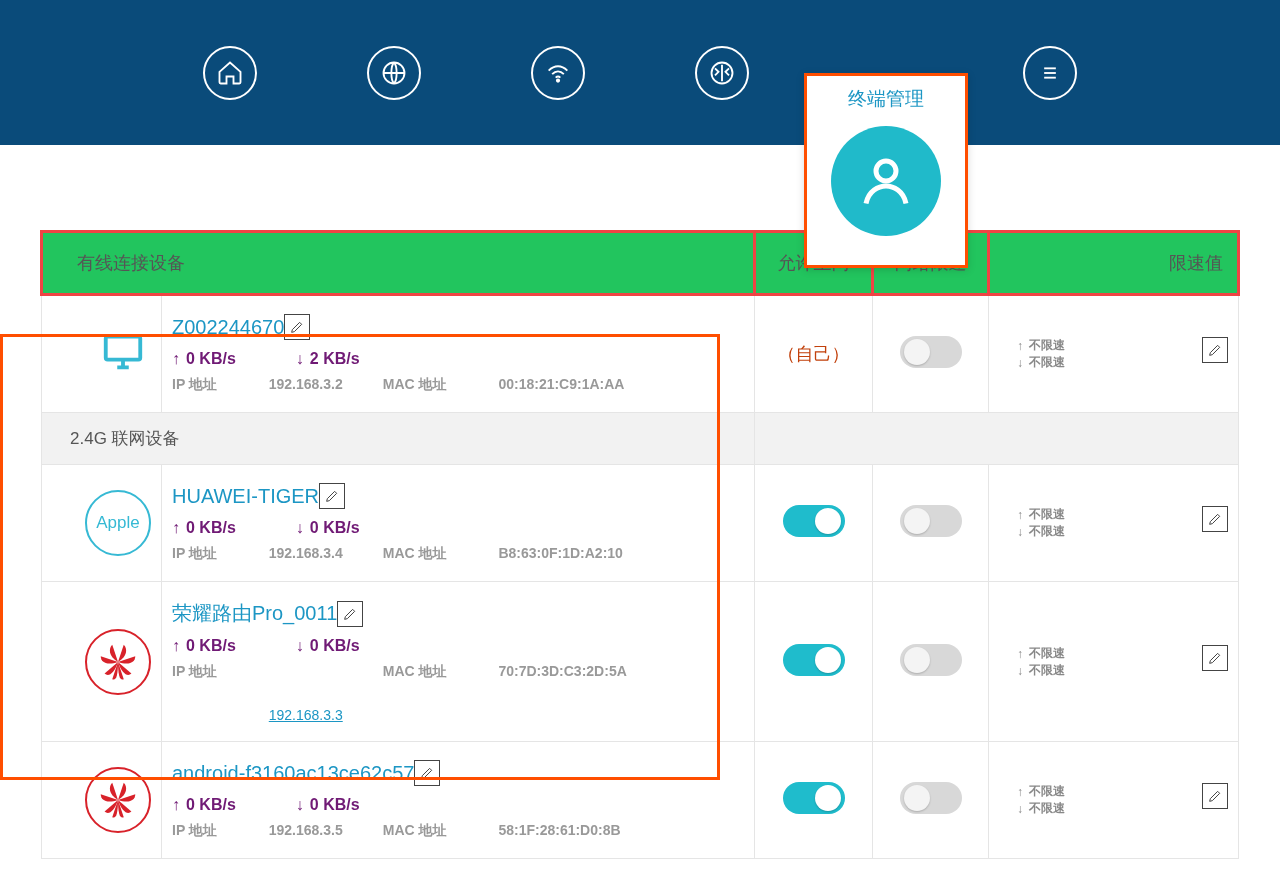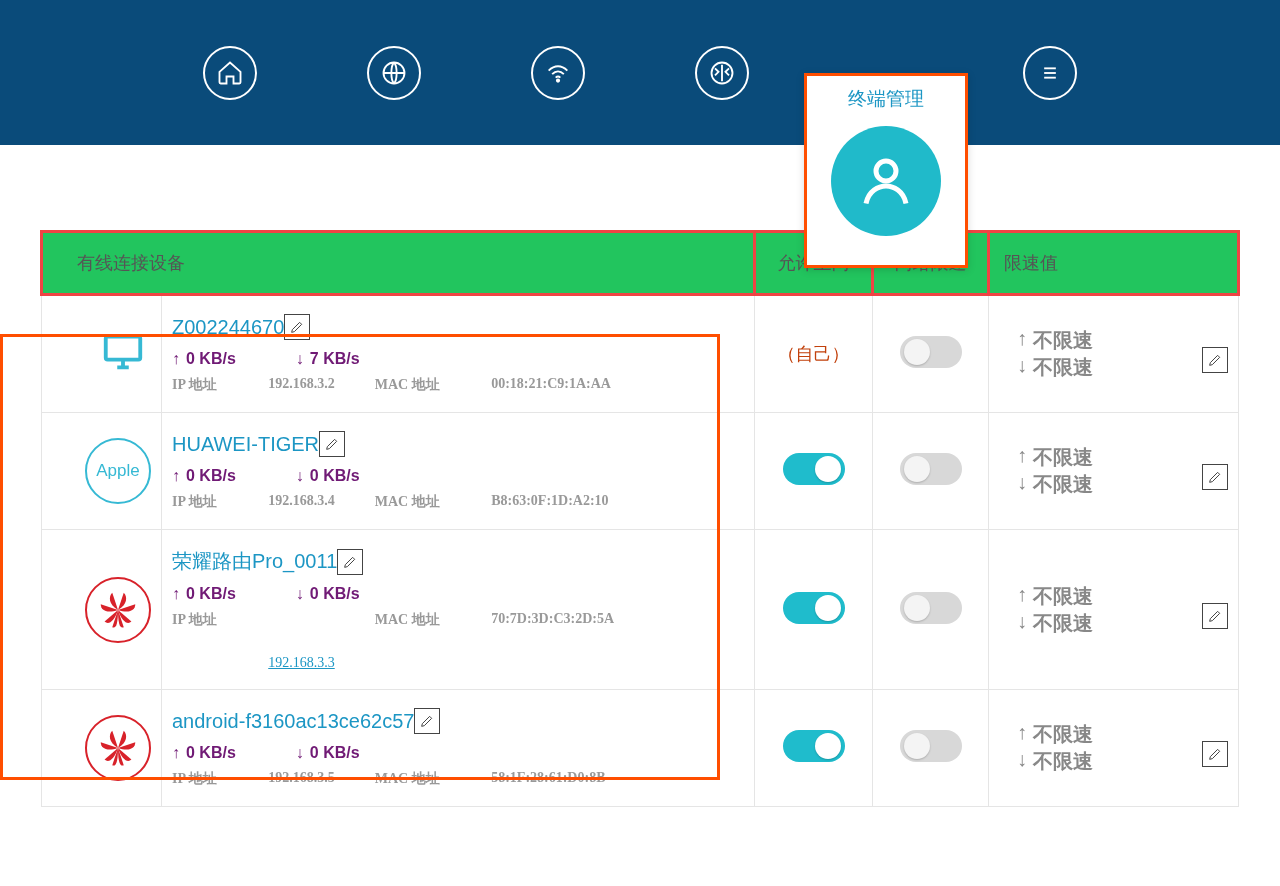--- a/index.html
+++ b/index.html
@@ -76,21 +76,21 @@
   .header-row td {
     background: #22c55e;
     color: #555;
     font-size: 18px;
     padding: 18px 14px;
     border: 3px solid #ef4444;
   }
   .col-device { width: 720px; padding-left: 34px !important; }
   .col-allow  { width: 118px; text-align: center; }
   .col-limtgl { width: 116px; text-align: center; }
-  .col-limit  { width: 250px; text-align: left; }
+  .col-limit  { width: 250px; text-align: right; }
   .device-row td {
     border: 1px solid #e5e5e5;
     padding: 18px 10px;
     vertical-align: middle;
   }
   .icon-cell { width: 120px; text-align: right; }
   .device-icon {
     width: 66px; height: 66px; border: 2px solid #36b9d4; border-radius: 50%;
     display: inline-flex; align-items: center; justify-content: center;
     color: #36b9d4; font-size: 17px;
@@ -103,37 +103,37 @@
   .device-name { display: inline-flex; align-items: center; margin-bottom: 10px; }
   .device-name a { color: #1c96c4; font-size: 20px; text-decoration: none; cursor: pointer; }
   .edit-box {
     width: 26px; height: 26px; border: 1.5px solid #444; display: inline-flex;
     align-items: center; justify-content: center; cursor: pointer;
   }
   .edit-box svg { width: 16px; height: 16px; stroke: #444; fill: none; stroke-width: 1.5; }
   .speed-row { display: flex; gap: 60px; color: #701a75; font-size: 16px; margin-bottom: 8px; }
   .speed-row span { display: inline-flex; align-items: center; gap: 6px; }
   .addr-row { display: flex; gap: 40px; color: #999; font-size: 14px; }
-  .addr-row span { display: inline-flex; gap: 24px; font-family: Liberation Serif, serif; }
+  .addr-row span { display: inline-flex; gap: 24px; }
   .link-ip { color: #1c96c4; text-decoration: underline; cursor: pointer; margin-top: 44px; }
   .self-label { color: #c2410c; font-size: 18px; }
   .toggle {
     width: 62px; height: 32px; border-radius: 16px; background: #d8d8d8; position: relative;
     display: inline-block; cursor: pointer;
   }
   .toggle.on { background: #1fbccc; }
   .toggle .knob {
     width: 26px; height: 26px; background: #fff; border-radius: 50%;
     position: absolute; top: 3px; left: 4px; box-shadow: 0 1px 2px rgba(0,0,0,.2);
     transition: none;
   }
   .toggle.on .knob { left: 32px; }
   .toggle.off .knob { left: 4px; background: #f4f4f4; }
   .limit-cell { text-align: left; padding-left: 28px !important; }
-  .limit-line { color: #888; font-size: 20px; display: flex; align-items: flex-start; gap: 6px; font-family: Liberation Serif, serif; }
+  .limit-line { color: #888; font-size: 12px; display: flex; align-items: flex-end; gap: 6px; font-family: Liberation Serif, serif; }
   .limit-edit { float: right; margin-top: 4px; }
   .group-header td {
     background: #f2f2f2; color: #555; font-size: 17px; padding: 14px 28px;
     border: 1px solid #e5e5e5;
   }
   .highlight-box {
     position: absolute;
     border: 3px solid #ff4e00;
     pointer-events: none;
     z-index: 4;
@@ -227,21 +227,21 @@
                 </svg>
           </span>
         </div>
         <div class="speed-row">
           <span>
                 <i class="arrow-up"></i> 
                 <b>0 KB/s</b>
               </span>
           <span>
                 <i class="arrow-down"></i> 
-                <b>7 KB/s</b>
+                <b>2 KB/s</b>
               </span>
         </div>
         <div class="addr-row">
           <span><b>IP 地址</b>&nbsp;<b>192.168.3.2</b></span>
           <span><b>MAC 地址</b>&nbsp;<b>00:18:21:C9:1A:AA</b></span>
         </div>
       </td>
       <td class="col-allow"><span class="self-label">（自己）</span></td>
       <td class="col-limtgl"><span class="toggle off"><span class="knob"></span></span></td>
       <td class="col-limit limit-cell">
@@ -254,20 +254,24 @@
               <b>不限速</b>
             </div>
         <span class="edit-box limit-edit" style="margin-top:-34px">
           <svg viewBox="0 0 24 24">
                 <path d="M4 20l4-1 11-11-3-3L5 16z"></path>
               </svg>
         </span>
       </td>
     </tr>
 
+    <tr class="group-header">
+      <td colspan="2">2.4G 联网设备</td>
+      <td colspan="3"></td>
+    </tr>
 
     <tr class="device-row">
       <td class="icon-cell">
         <span class="device-icon">Apple</span>
       </td>
       <td class="info-cell">
         <div class="device-name">
           <a>HUAWEI-TIGER</a>
           <span class="edit-box">
                 <svg viewBox="0 0 24 24">

